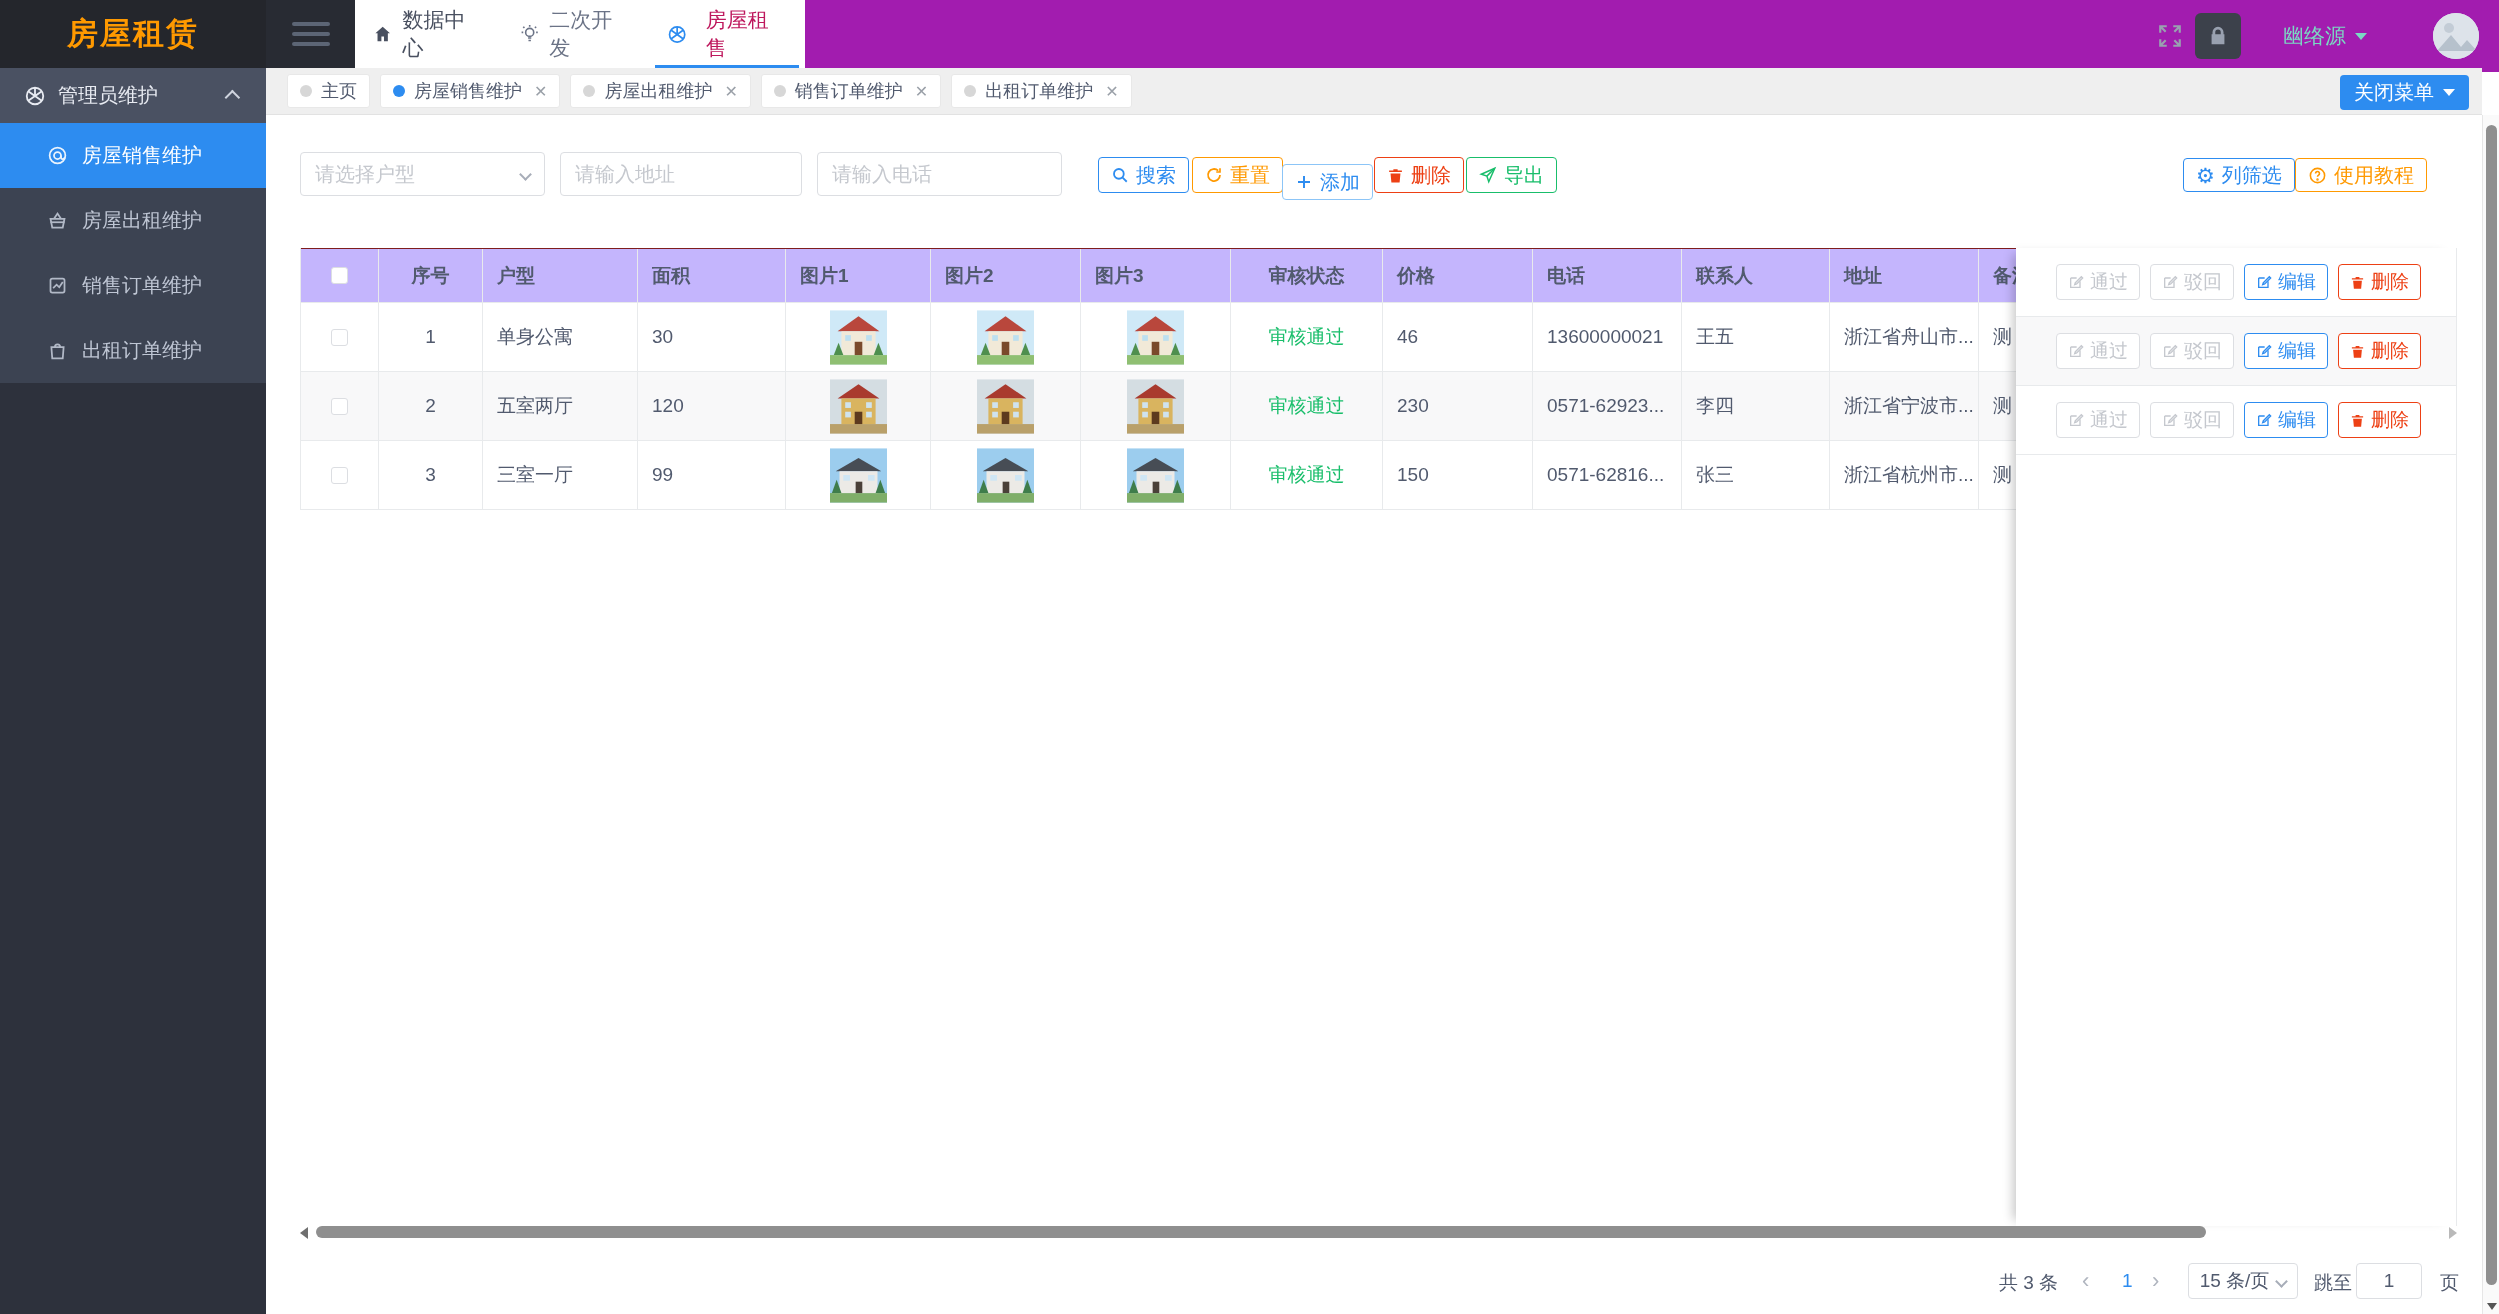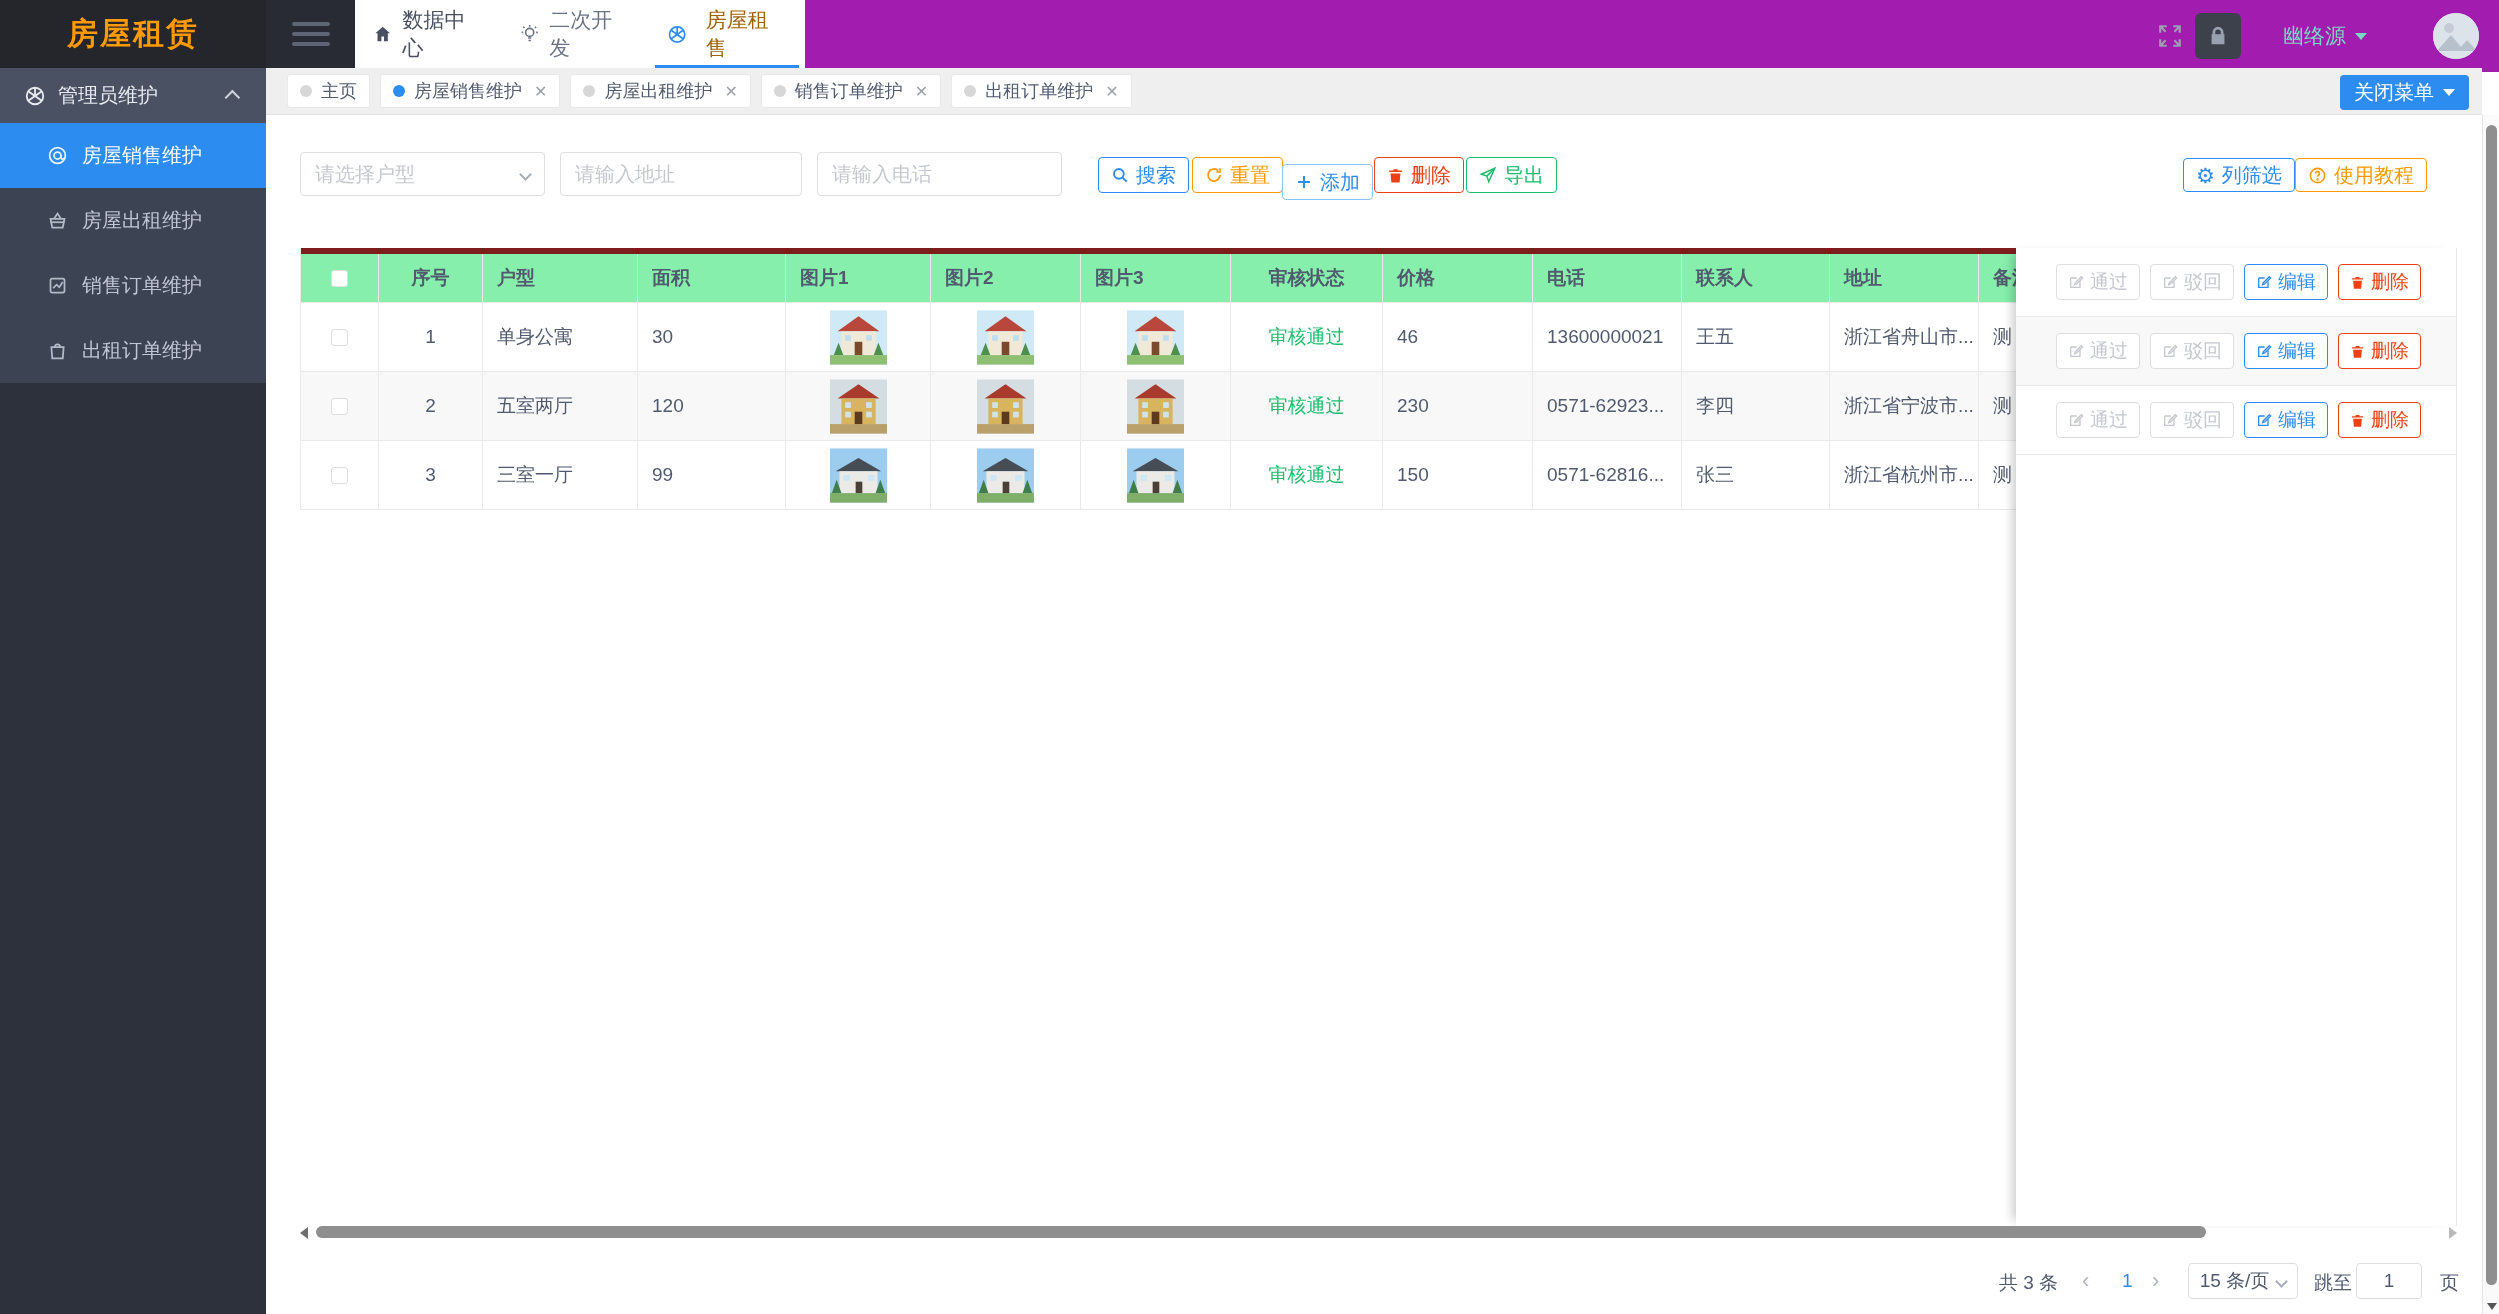--- a/index.html
+++ b/index.html
@@ -24,21 +24,21 @@
 
   
   .hamburger-panel { position:absolute; left:266px; top:0; width:89px; height:68px; background:#282b33;
     display:flex; align-items:center; justify-content:center; cursor:pointer; }
   .hamburger { width:38px; }
   .hamburger div { height:4px; background:#5c6575; border-radius:2px; margin:6px 0; }
   .topbar-white { position:absolute; left:355px; top:0; width:450px; height:68px; background:#ffffff; display:flex; }
   .nav-item { display:flex; align-items:center; gap:10px; padding:0 18px; font-size:21px; color:#495060;
     position:relative; cursor:pointer; }
   .nav-item.dim { color:#6b7386; }
-  .nav-item.active { color:#a16207;gap:19px; }
+  .nav-item.active { color:#be185d;gap:19px; }
   .nav-item.active::after { content:""; position:absolute; left:6px; right:6px; bottom:0; height:3px; background:#2d8cf0; }
   .topbar-dark { position:absolute; left:805px; top:0; width:1694px; height:72px; background:#a21caf;
     display:flex; align-items:center;text-align:right; }
   .tb-icon { color:#99a1b0; display:flex; cursor:pointer; }
   .icon-fullscreen { position:absolute; left:1352px; }
   .lock-wrap { position:absolute; left:1390px; width:46px; height:46px; background:#3c414b; border-radius:6px;
     display:flex; align-items:center; justify-content:center; }
   .user-name { position:absolute; left:1478px; color:#7bd9c3; font-size:21px; cursor:pointer; display:flex; align-items:center; gap:9px; }
   .caret-down { width:0; height:0; border-left:6px solid transparent; border-right:6px solid transparent; border-top:7px solid #7bd9c3; }
   .avatar { position:absolute; left:1628px; width:46px; height:46px; border-radius:50%; background:#dde3ea; overflow:hidden;
@@ -69,21 +69,21 @@
   .btn-blue-l { border:1px solid #8cc5f7; color:#2d8cf0; }
   .btn-orange { border:1px solid #ff9900; color:#ff9900; }
   .btn-red    { border:1px solid #ed4014; color:#ed4014; }
   .btn-green  { border:1px solid #19be6b; color:#19be6b; }
   .gear-glyph { font-size:21px; line-height:1; }
 
   
   .t-scroll { position:absolute; left:300px; top:248px; width:1716px; overflow:hidden; border-left:1px solid #e8eaec; }
   .t-inner { width:1828px; }
   .t-row { display:flex; border-bottom:1px solid #e8eaec; background:#fff; }
-  .t-row.head { height:55px; background:#86efac; border-top:6px solid #7f1d1d; font-weight:bold;justify-content:space-between; }
+  .t-row.head { height:55px; background:#c4b5fd; border-top:1px solid #7f1d1d; font-weight:bold;justify-content:space-between; }
   .t-row.body { height:69px; }
   .t-row.stripe { background:#f8f8f9; }
   .td { display:flex; align-items:center; justify-content:center; border-right:1px solid #e8eaec;
     font-size:19px; color:#515a6e; overflow:hidden; white-space:nowrap; }
   .td.left { justify-content:flex-start; padding-left:14px; }
   .w0{width:78px;} .w1{width:104px;} .w2{width:155px;} .w3{width:148px;} .w4{width:145px;}
   .w5{width:150px;} .w6{width:150px;} .w7{width:152px;} .w8{width:150px;} .w9{width:149px;}
   .w10{width:148px;} .w11{width:149px;} .w12{width:150px;}
   .status-pass { color:#19be6b; }
   .cb { appearance:none; -webkit-appearance:none; width:17px; height:17px; border:1px solid #dcdee2;

